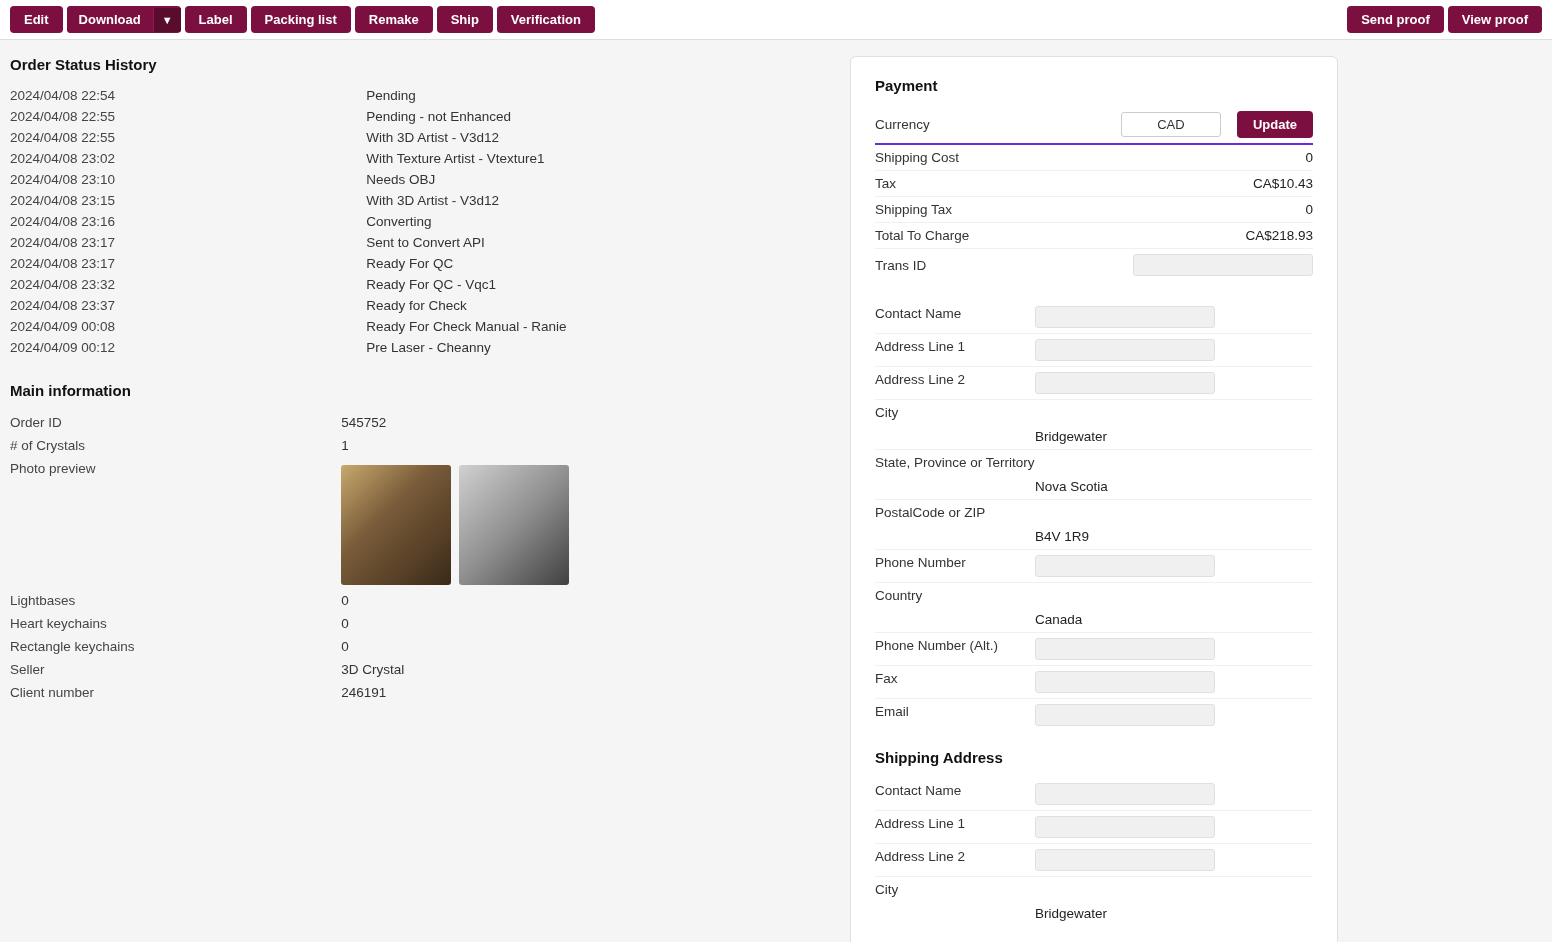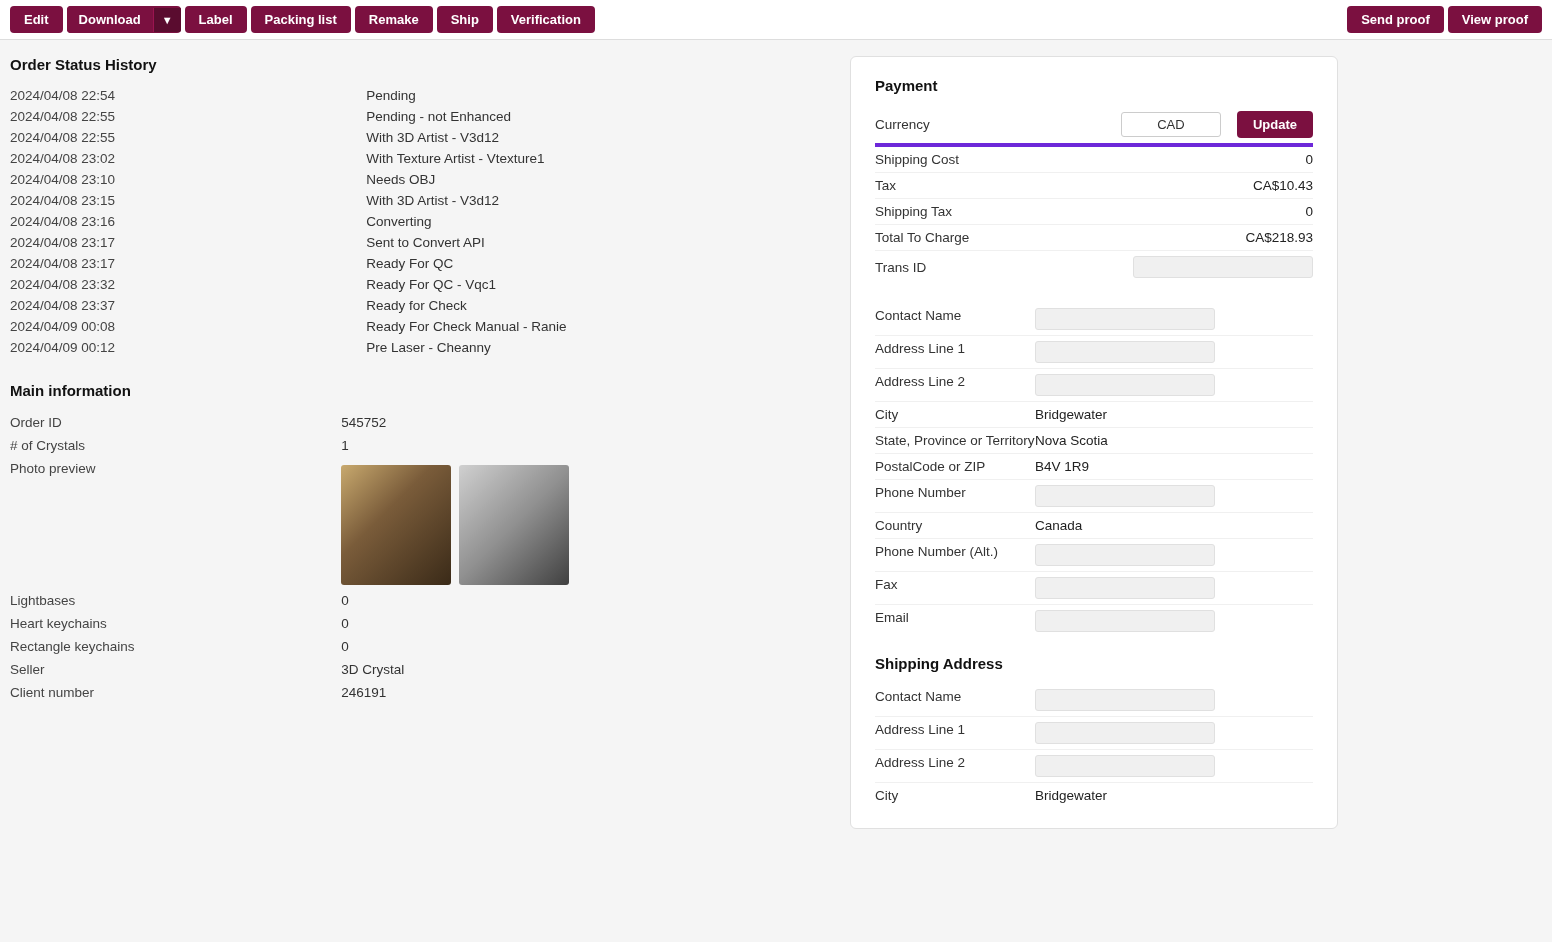--- a/index.html
+++ b/index.html
@@ -142,21 +142,21 @@
       font-size: 13.5px;
     }
     .payment-row:last-child { border-bottom: none; }
     .payment-row .label { color: #333; min-width: 140px; }
     .payment-row .value { color: #222; }
     .currency-row {
       display: flex;
       align-items: center;
       justify-content: space-between;
       padding: 5px 0;
-      border-bottom: 4px solid #6d28d9;
+      border-bottom: 2px solid #6d28d9;
     }
     .currency-input {
       border: 1px solid #ccc;
       border-radius: 3px;
       padding: 4px 8px;
       font-size: 13px;
       width: 100px;
       text-align: center;
       color: #333;
       background: #fff;
@@ -174,21 +174,21 @@
     .address-section { margin-top: 18px; }
     .address-row {
       display: flex;
       align-items: flex-start;
       padding: 5px 0;
       border-bottom: 1px solid #f0f0f0;
       font-size: 13.5px;
     }
     .address-row:last-child { border-bottom: none; }
     .address-row .addr-label { min-width: 160px; color: #333; }
-    .address-row .addr-value { color: #222; flex: 1; }
+    .address-row .addr-value { color: #222; flex: 1; margin-top: 24px; }
     .addr-input-empty {
       display: inline-block;
       background: #f0f0f0;
       border: 1px solid #e0e0e0;
       border-radius: 3px;
       width: 180px;
       height: 22px;
       vertical-align: middle;
     }
   </style>

